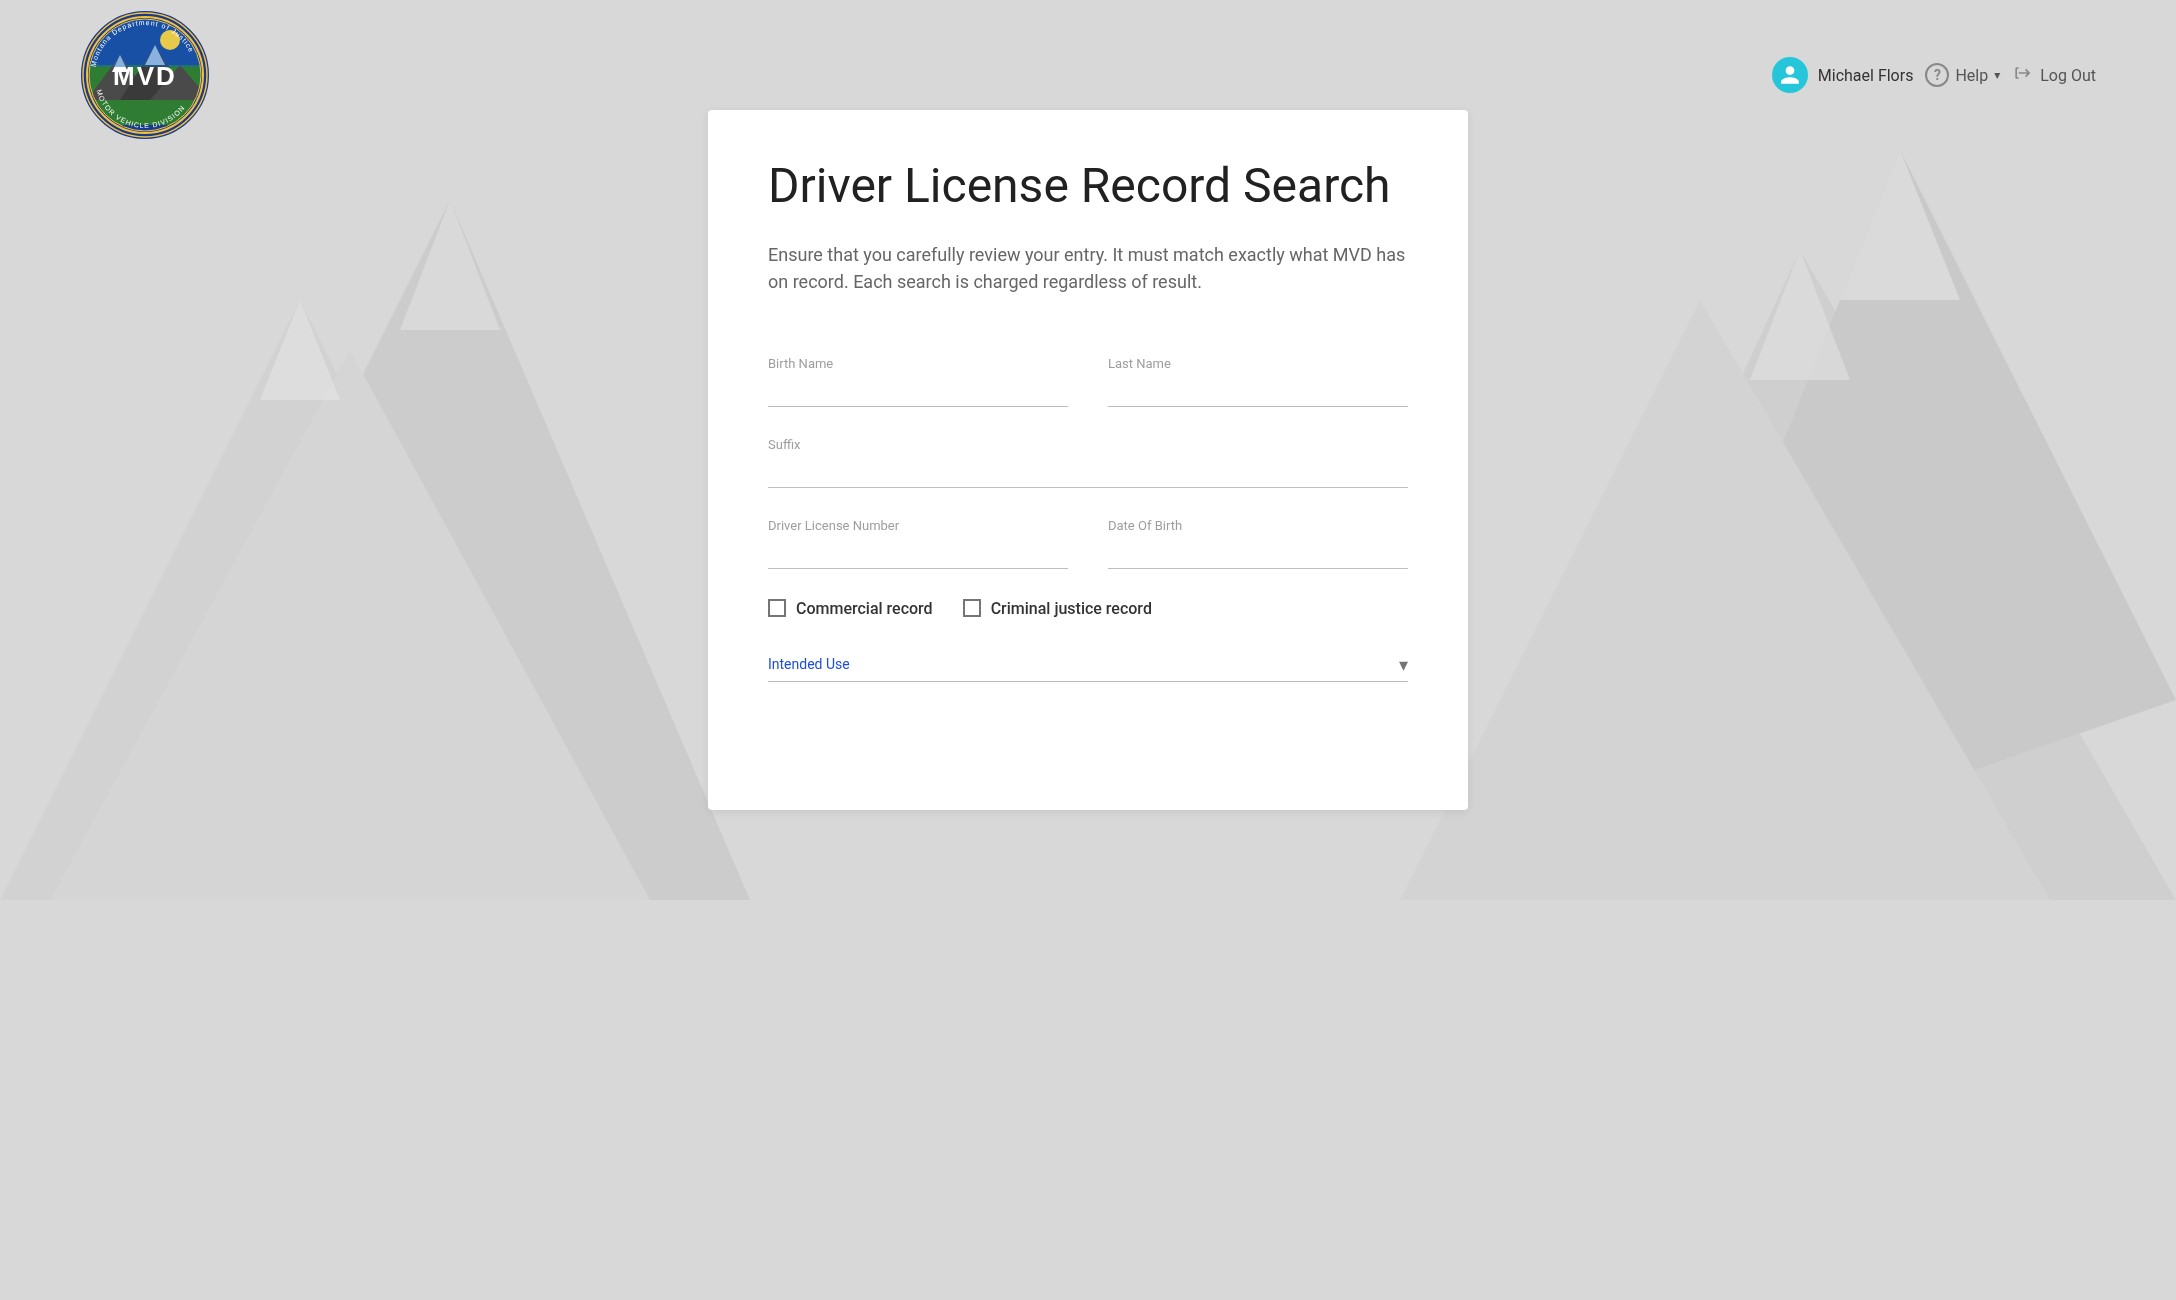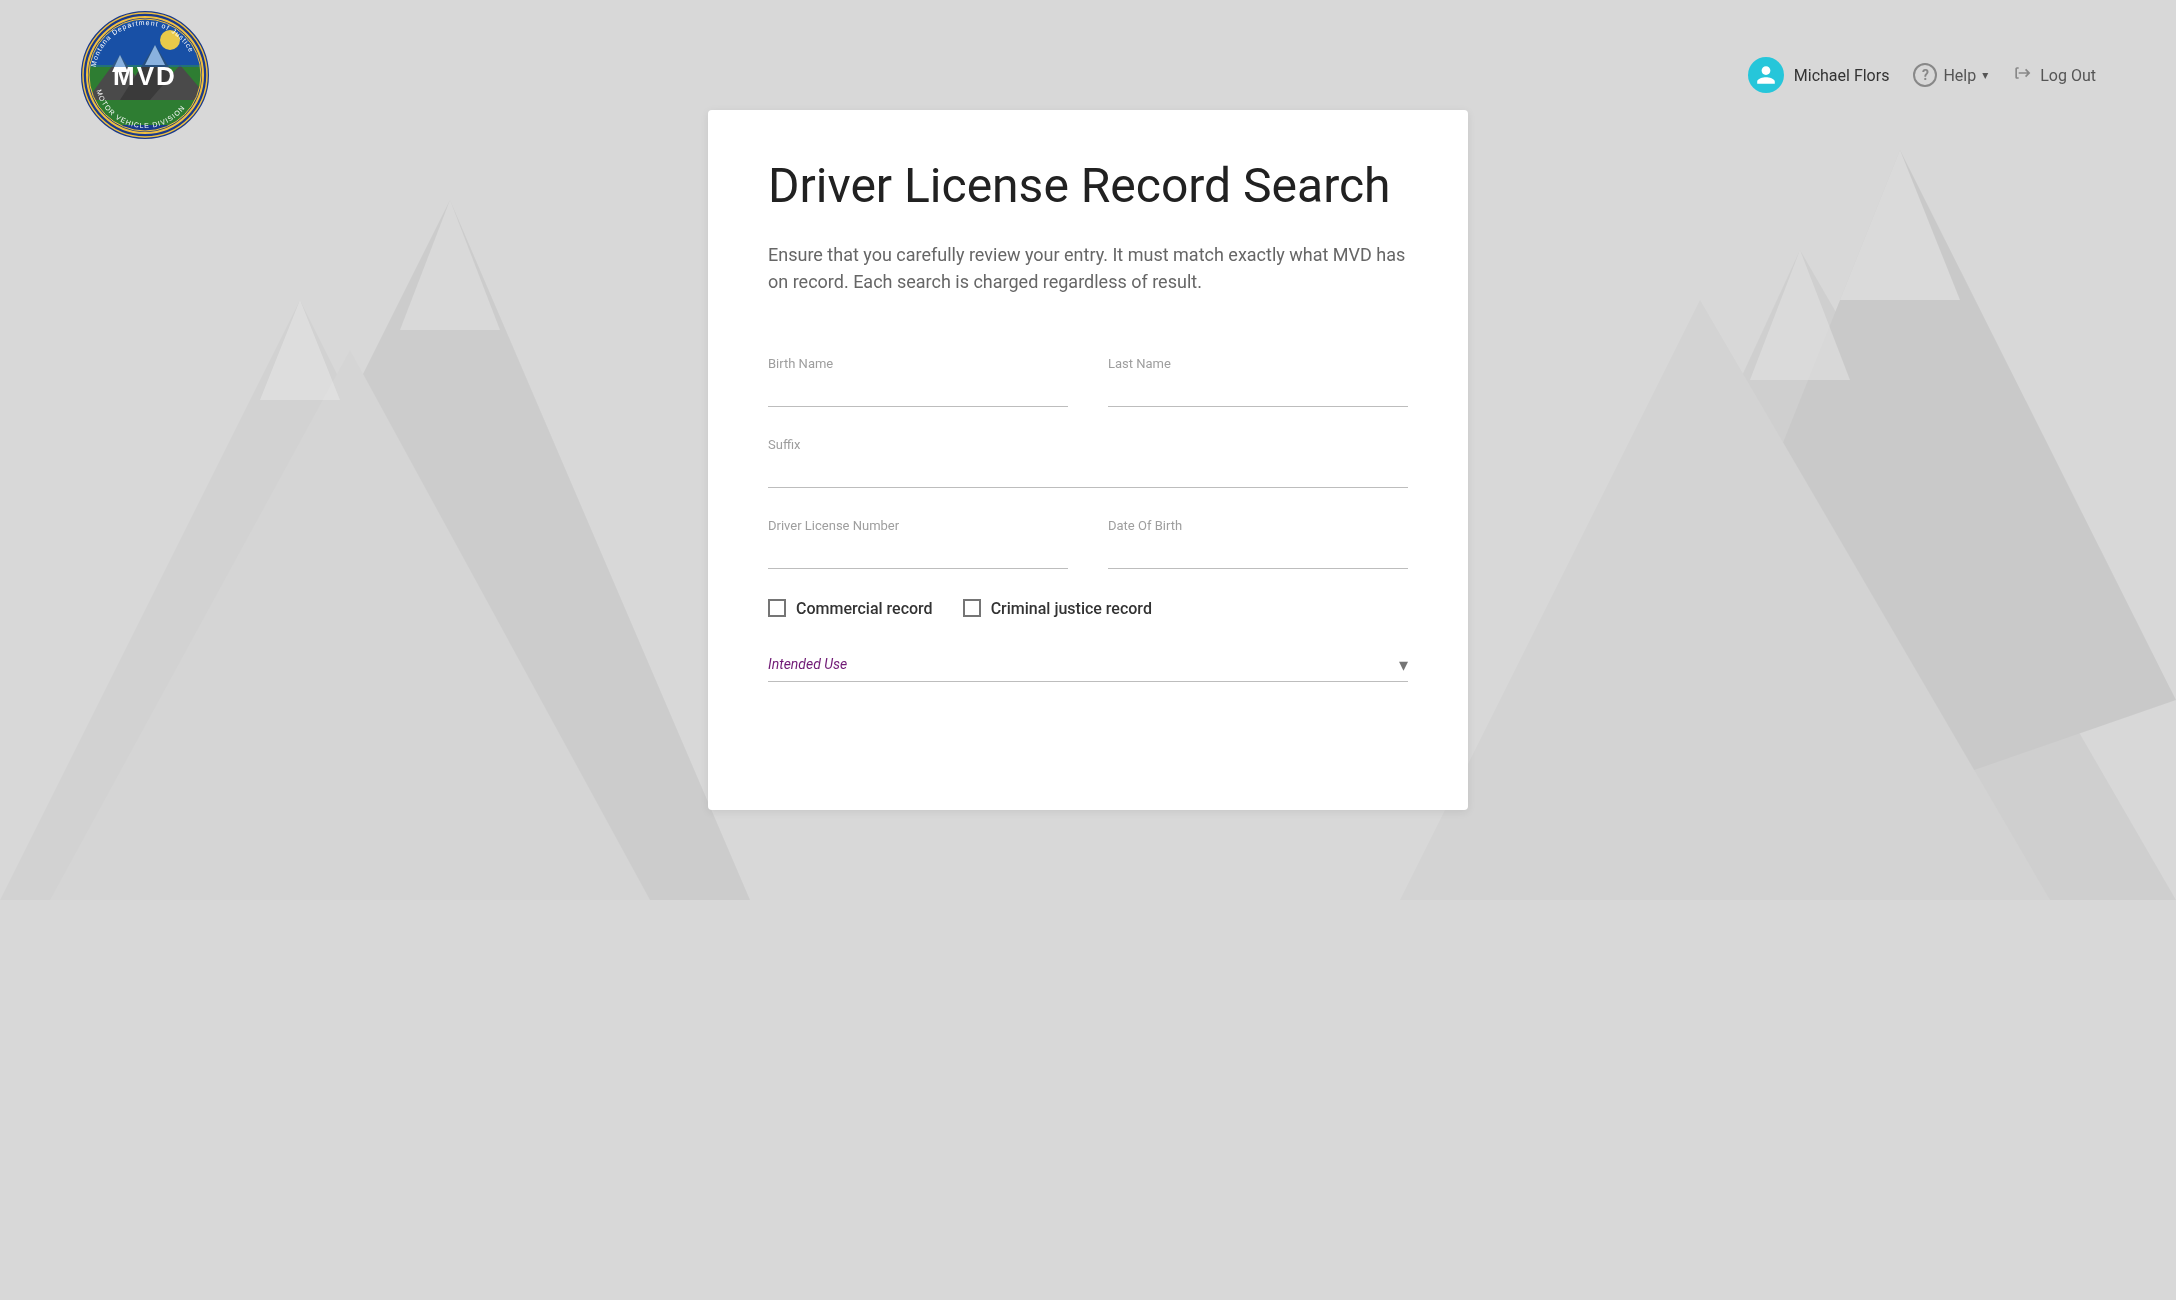--- a/index.html
+++ b/index.html
@@ -53,21 +53,21 @@
     }
 
     .logo-area {
       display: flex;
       align-items: center;
     }
 
     .nav-right {
       display: flex;
       align-items: center;
-      gap: 24px;
+      gap: 12px;
     }
 
     .user-info {
       display: flex;
       align-items: center;
       gap: 10px;
       cursor: pointer;
     }
 
     .user-avatar {
@@ -242,22 +242,21 @@
       border-bottom: 1px solid #bdbdbd;
       display: flex;
       align-items: center;
       justify-content: space-between;
       padding: 6px 0;
       cursor: pointer;
     }
 
     .select-field .select-label {
       font-size: 14px;
-      color: #701a75;
-      font-style: italic;
+      color: #1d4ed8;
     }
 
     .select-field .dropdown-arrow {
       font-size: 18px;
       color: #757575;
     }
 
     
     .logo-svg-container {
       width: 130px;

